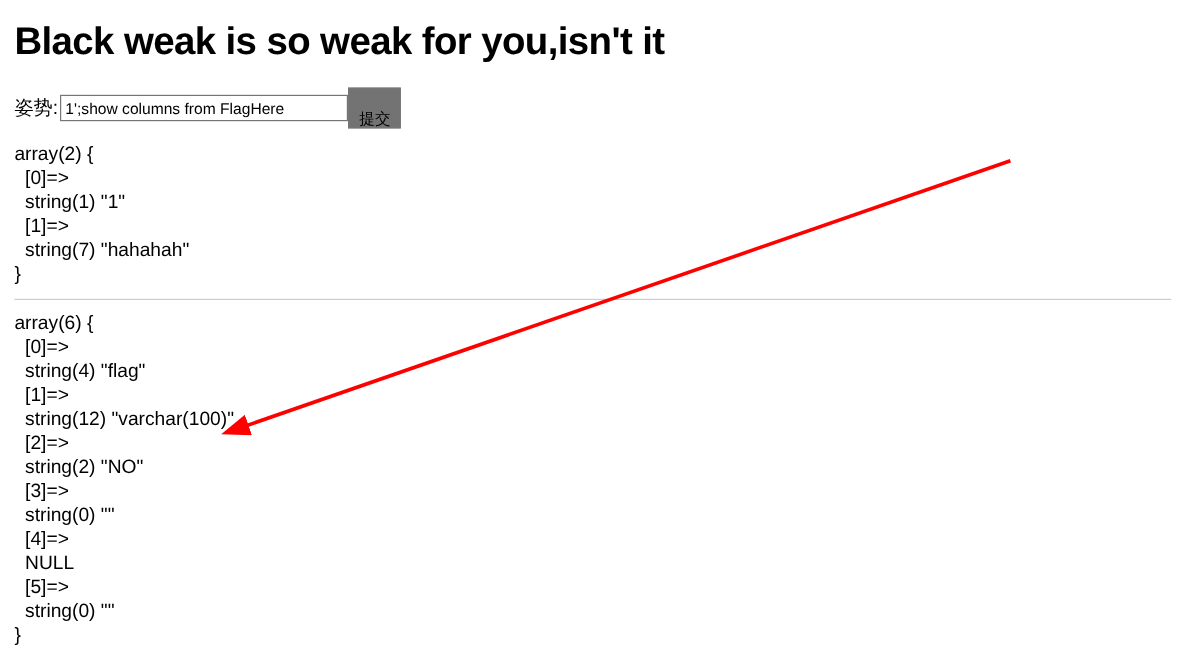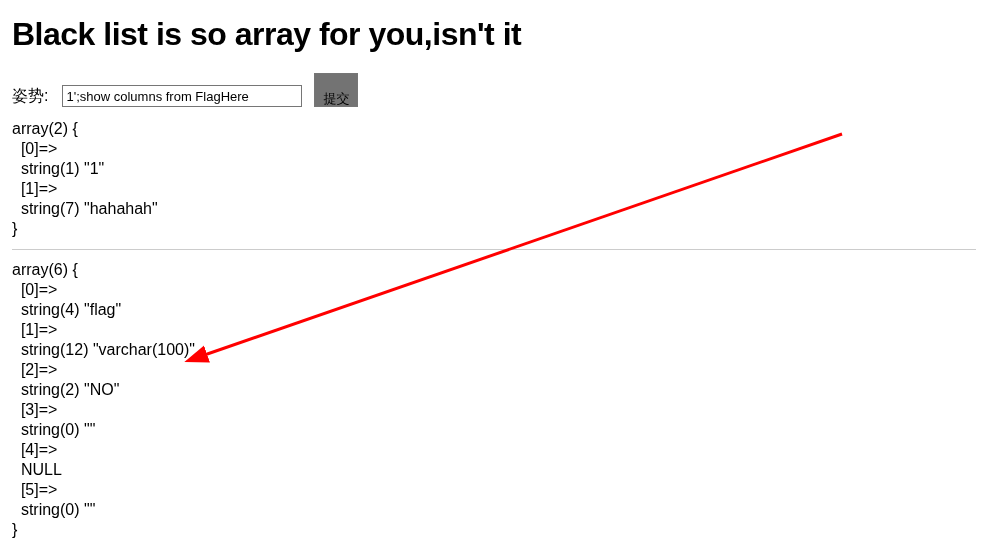--- a/index.html
+++ b/index.html
@@ -14,22 +14,22 @@
     h1 {
       font-size: 32px;
       font-weight: bold;
       margin: 6px 0 20px 0;
       letter-spacing: -0.5px;
     }
     .form-row {
       font-size: 16px;
       margin-bottom: 12px;
       display: flex;
-      align-items: flex-end;
-      gap: 12px;
+      align-items: center;
+      gap: 0;
     }
     .form-label {
       margin-right: 2px;
     }
     .text-input {
       font-family: Arial, sans-serif;
       font-size: 13px;
       padding: 2px 3px;
       border: 1px solid #767676;
       width: 240px;
@@ -65,21 +65,21 @@
     }
     .wrap {
       position: relative;
     }
   </style>
 </head>
 <body>
 
 <div class="wrap">
 
-  <h1>Black list is so array for you,isn't it</h1>
+  <h1>Black weak is so weak for you,isn't it</h1>
 
   <div class="form-row">
     <span class="form-label">姿势:</span>
     <input type="text" class="text-input" value="1';show columns from FlagHere" style="">
     <button class="submit-btn">提交</button>
   </div>
 
   <pre>array(2) {
   [0]=&gt;
   string(1) "1"

